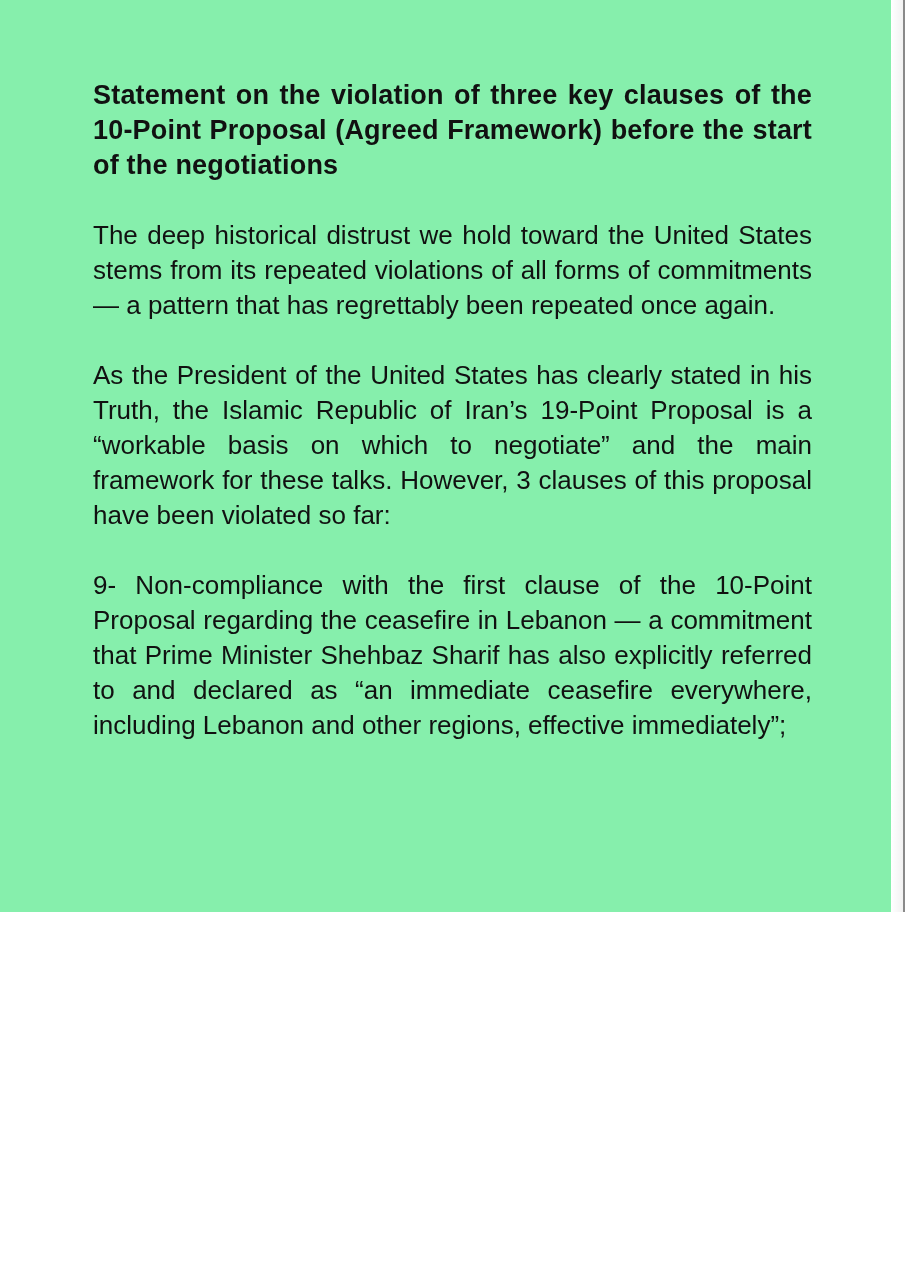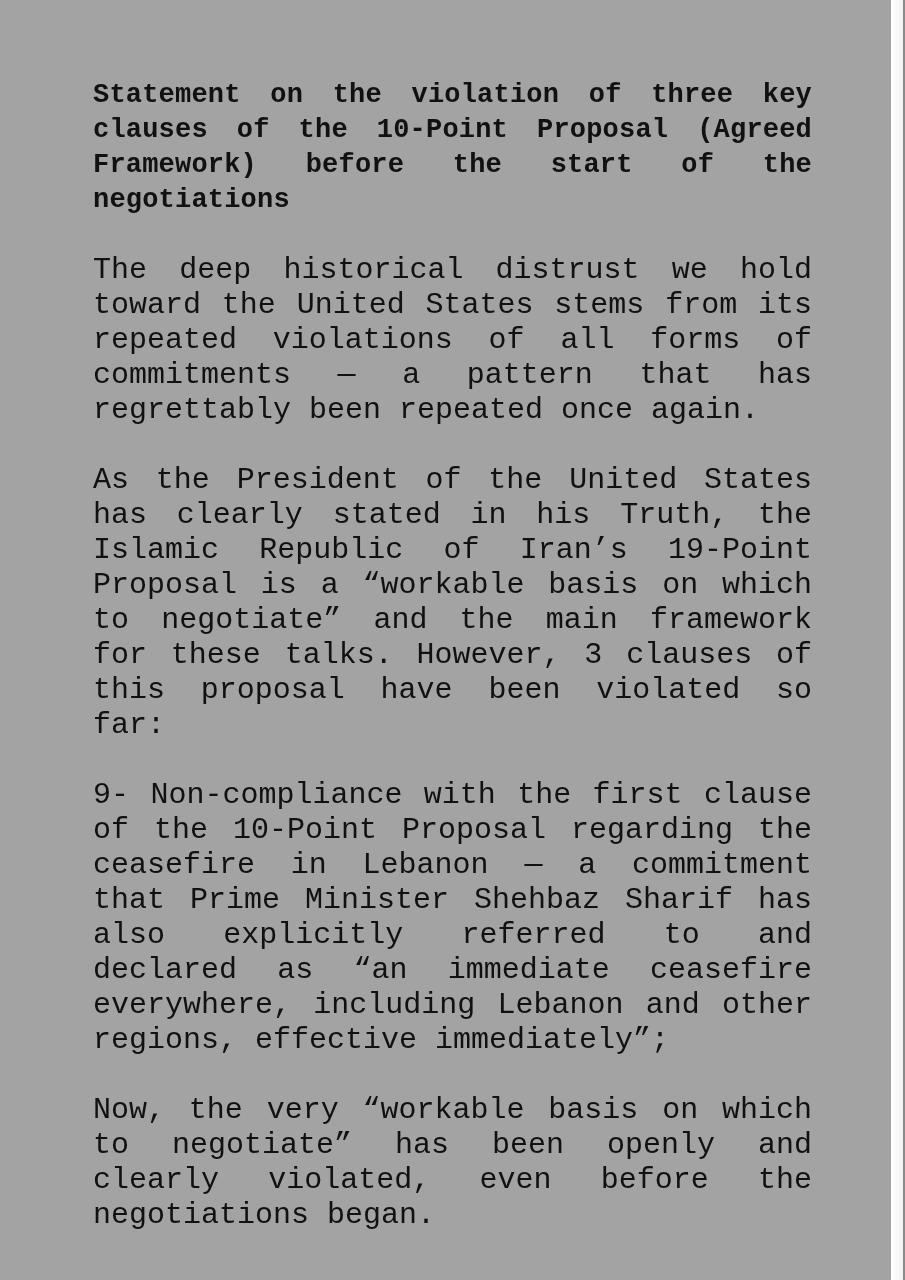--- a/index.html
+++ b/index.html
@@ -3,42 +3,42 @@
 <meta charset="utf-8">
 <style>
   html, body {
     margin: 0;
     padding: 0;
     background: #ffffff;
   }
   .page {
     position: relative;
     width: 905px;
-    height: 1280px;
-    background: #a3a3a3;
+    height: 912px;
+    background: #86efac;
     overflow: hidden;
-    font-family: Liberation Mono, monospace;
+    font-family: Liberation Sans, sans-serif;
     color: #111111;
   }
   .content {
     position: absolute;
     top: 78px;
     left: 93px;
     width: 719px;
   }
   .doc-title {
     font-size: 27px;
     font-weight: bold;
     line-height: 35px;
     text-align: justify;
     margin: 0 0 35px 0;
     letter-spacing: 0.2px;
   }
   .doc-paragraph {
-    font-size: 30px;
+    font-size: 26px;
     font-weight: normal;
     line-height: 35px;
     text-align: justify;
     margin: 0 0 35px 0;
   }
   .doc-paragraph:last-child {
     margin-bottom: 0;
   }
   .edge-shade {
     position: absolute;
@@ -65,19 +65,18 @@
     <h1 class="doc-title">Statement on the violation of three key clauses of the 10-Point Proposal (Agreed Framework) before the start of the negotiations</h1>
 
     <p class="doc-paragraph">The deep historical distrust we hold toward the United States stems from its repeated violations of all forms of commitments — a pattern that has regrettably been repeated once again.</p>
 
     <p class="doc-paragraph">As the President of the United States has clearly stated in his Truth, the Islamic Republic of Iran’s 19-Point Proposal is a “workable basis on which to negotiate” and the main framework for these talks. However, 3 clauses of this proposal have been violated so far:</p>
 
     <p class="doc-paragraph">9- Non-compliance with the first clause of the 10-Point Proposal regarding the ceasefire in Lebanon — a commitment that Prime Minister Shehbaz Sharif has also explicitly referred to and declared as “an immediate ceasefire everywhere, including Lebanon and other regions, effective immediately”;</p>
 
 
 
-    <p class="doc-paragraph">Now, the very “workable basis on which to negotiate” has been openly and clearly violated, even before the negotiations began.</p>
 
   </div>
 
   <div class="edge-shade"></div>
   <div class="edge-line"></div>
 </div>
 
 </body></html>

